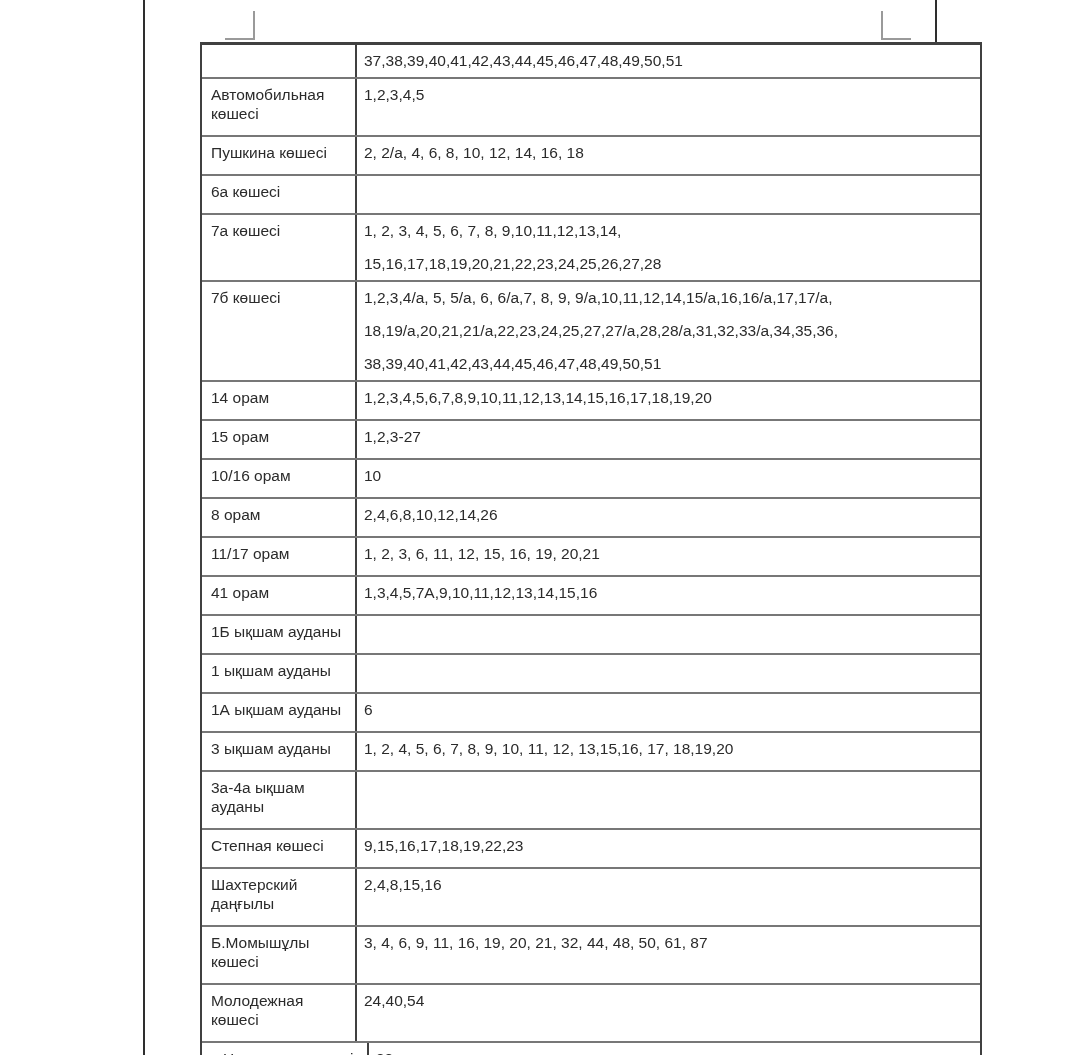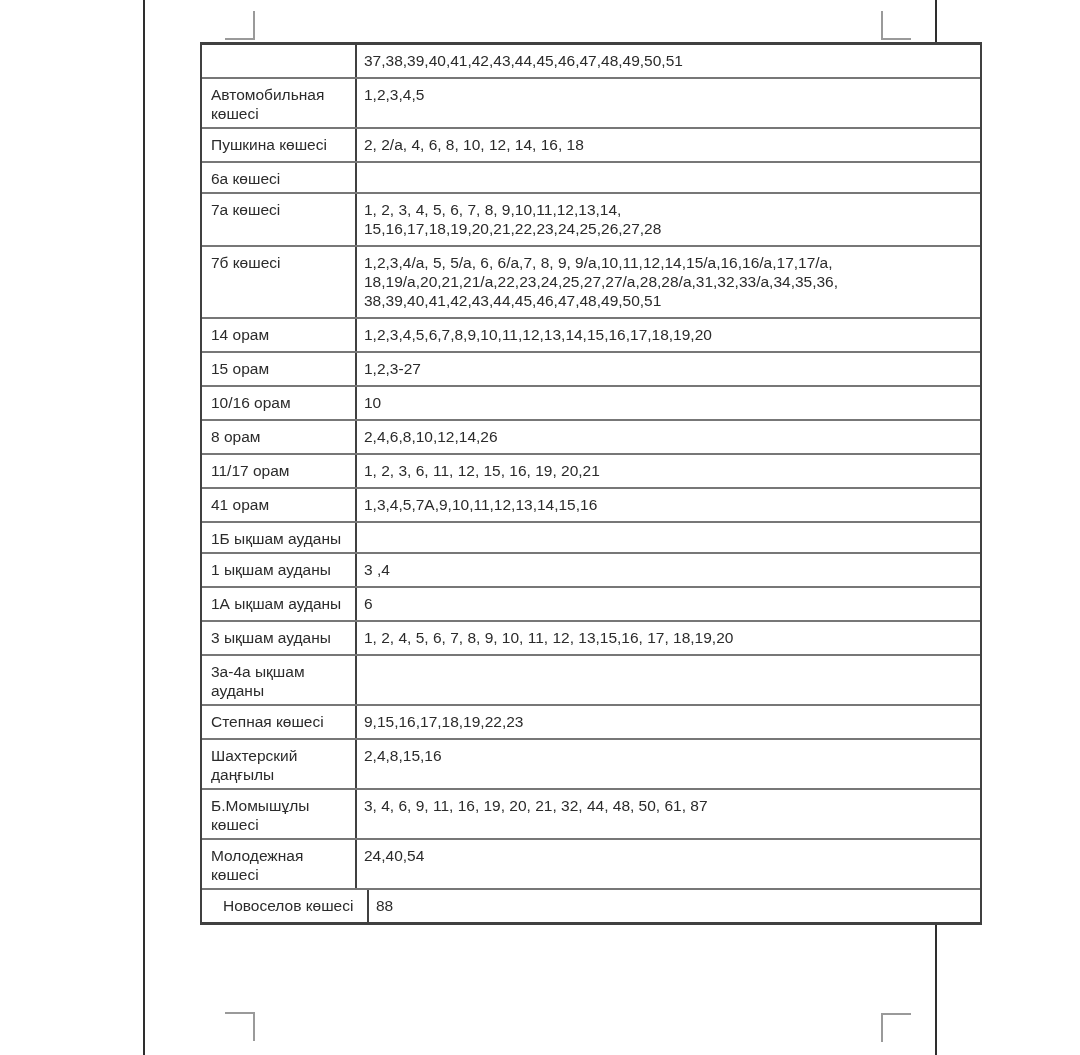--- a/index.html
+++ b/index.html
@@ -54,30 +54,30 @@
   }
   .addr-row {
     display: flex;
     border-bottom: 2px solid #777777;
   }
   .addr-row:last-child { border-bottom: none; margin-left: 12px; }
   .name-cell {
     flex: 0 0 155px;
     box-sizing: border-box;
     border-right: 2px solid #404040;
-    padding: 6px 4px 4px 9px;
+    padding: 6px 4px 12px 9px;
     word-wrap: break-word;
   }
   .nums-cell {
     flex: 1 1 auto;
     min-width: 0;
     padding: 6px 6px 7px 7px;
   }
   .num-line { white-space: nowrap; }
-  .num-line + .num-line { }
+  .num-line + .num-line { margin-top: 14px; }
 </style>
 </head>
 <body>
 
 <div class="page-edge left"></div>
 <div class="page-edge right"></div>
 
 <div class="crop-mark tl"></div>
 <div class="crop-mark tr"></div>
 <div class="crop-mark bl"></div>
@@ -168,23 +168,20 @@
           <div class="num-line">1,3,4,5,7А,9,10,11,12,13,14,15,16</div>
         </div>
   </div>
 
   <div class="addr-row">
     <div class="name-cell">1Б ықшам ауданы</div>
   </div>
 
   <div class="addr-row">
     <div class="name-cell">1 ықшам ауданы</div>
-    <div class="nums-cell">
-          <div class="num-line">3 ,4</div>
-        </div>
   </div>
 
   <div class="addr-row">
     <div class="name-cell">1А ықшам ауданы</div>
     <div class="nums-cell">
           <div class="num-line">6</div>
         </div>
   </div>
 
   <div class="addr-row">

